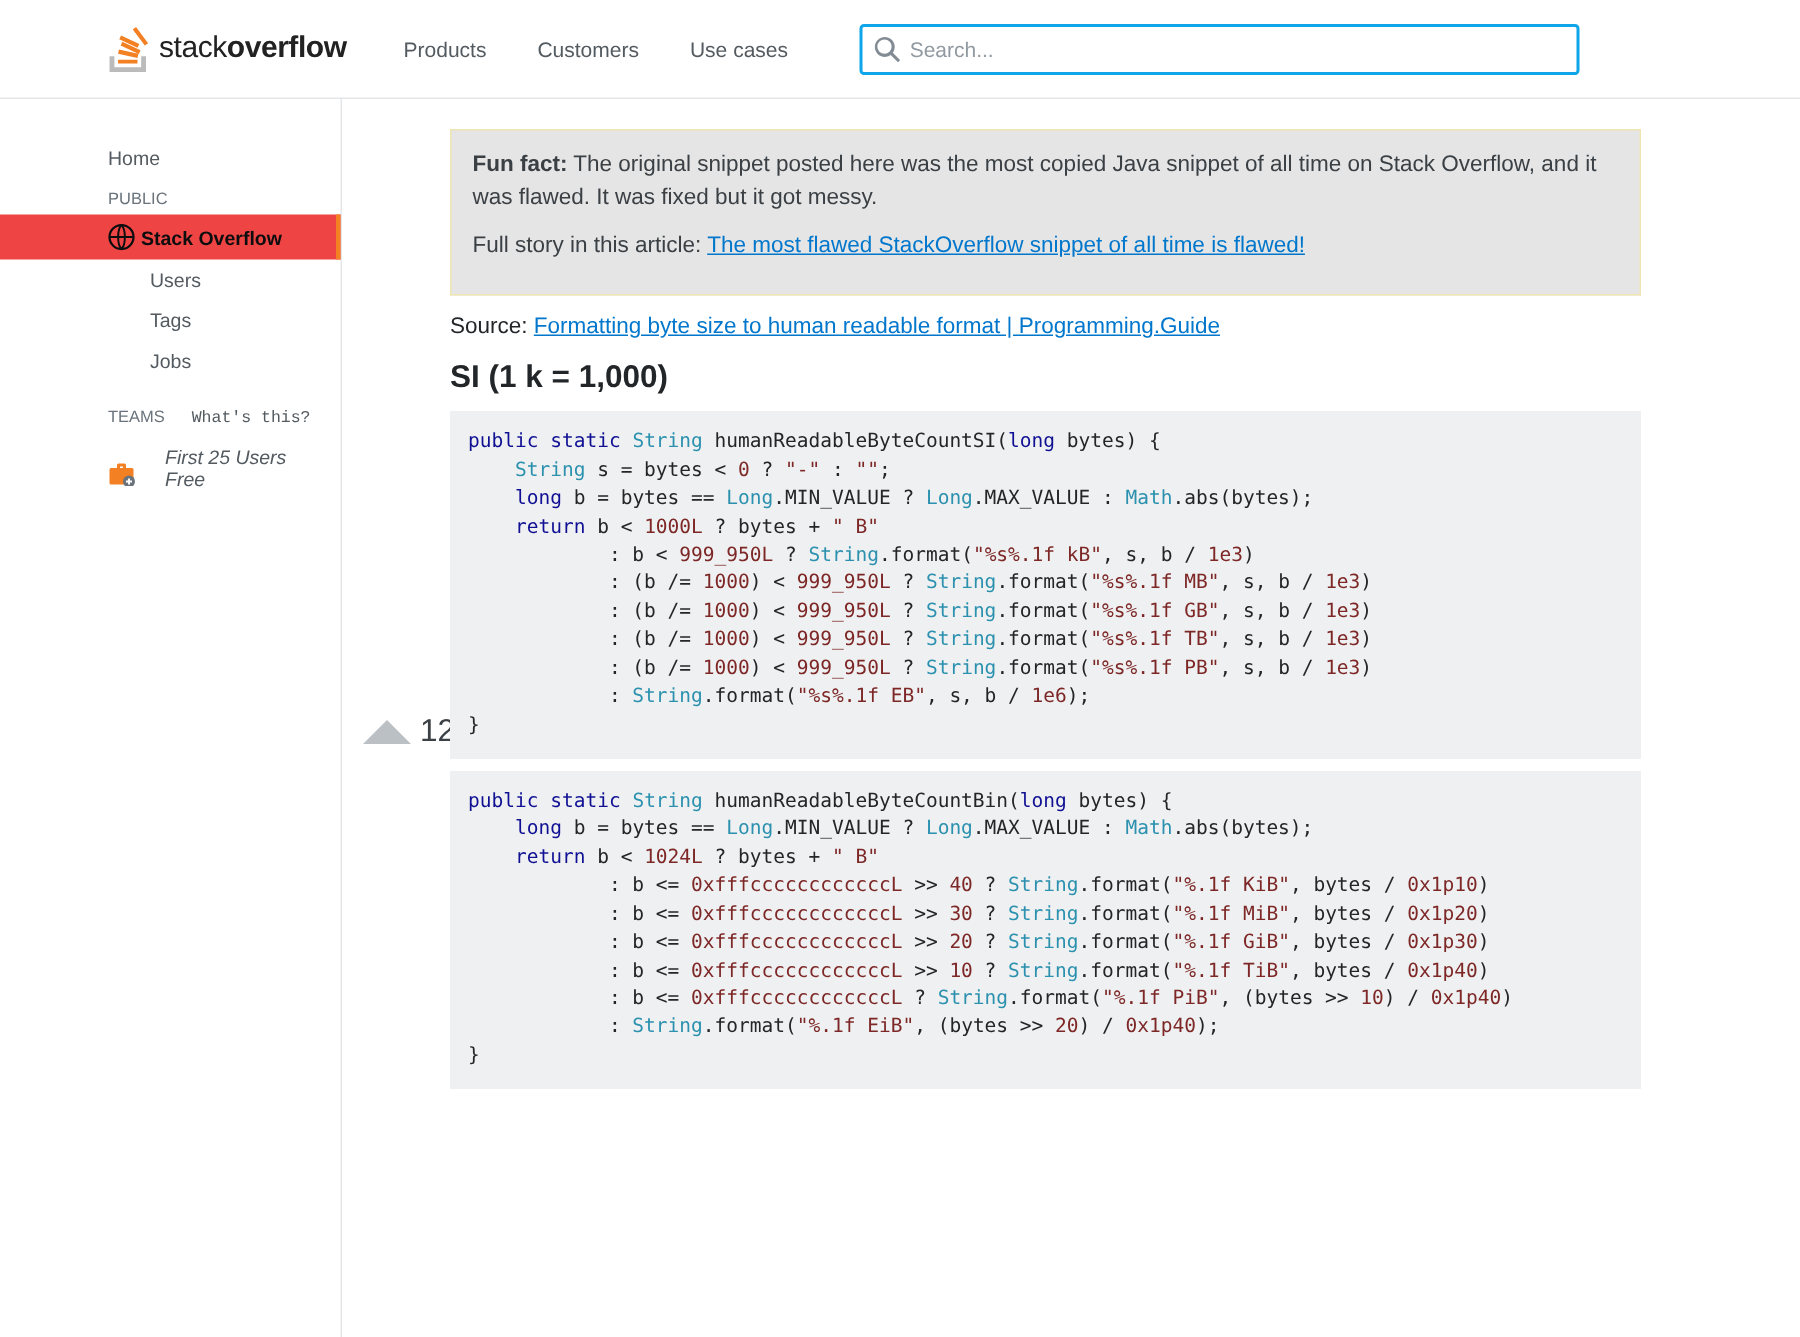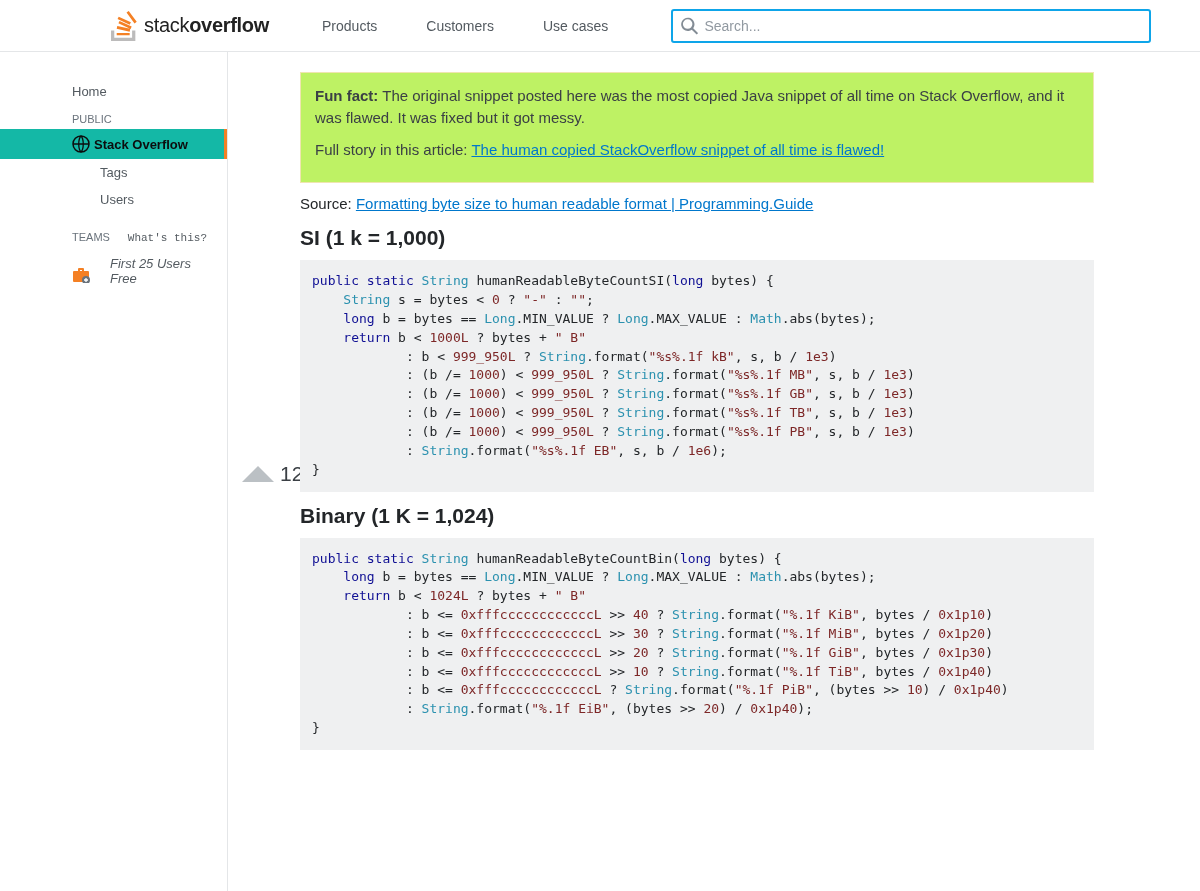--- a/index.html
+++ b/index.html
@@ -1,52 +1,52 @@
 <!DOCTYPE html>
 <html><head>
 <meta charset="utf-8">
 <style>
 * { margin: 0; padding: 0; box-sizing: border-box; }
 body { font-family: Arial, Helvetica, sans-serif; font-size: 13px; color: #232629; background: #fff; width: 1200px; }
-.topnav { display: flex; align-items: center; height: 52px; border-bottom: 1px solid #e4e6e8; padding-left: 110px; gap: 21px; }
+.topnav { display: flex; align-items: center; height: 66px; border-bottom: 1px solid #e4e6e8; padding-left: 72px; gap: 6px; }
 .logo { display: flex; align-items: center; gap: 6px; margin-right: 18px; }
 .logo-icon { width: 28px; height: 30px; position: relative; }
 .logo-icon svg { width: 28px; height: 30px; }
 .logo-text { font-size: 20px; color: #222; letter-spacing: -0.3px; }
 .logo-text b { font-weight: bold; }
 .navlink { color: #535a60; font-size: 14px; padding: 8px 14px; cursor: pointer; }
 .search-wrap { display: flex; align-items: center; border: 2px solid #0ea5e9; border-radius: 3px; height: 34px; padding: 0 8px; margin-left: 28px; width: 480px; }
 .search-wrap svg { width: 18px; height: 18px; fill: #838c95; margin-right: 6px; }
 .search-wrap input { border: none; outline: none; font-size: 14px; width: 100%; color: #3b4045; }
 .search-wrap input::placeholder { color: #9199a1; }
 
 .page { display: flex; }
 .sidebar { width: 228px; border-right: 1px solid #e4e6e8; padding-top: 26px; min-height: 840px; flex-shrink: 0; }
 .sidebar ul { list-style: none; }
 .side-head { font-size: 11px; color: #6a737c; padding: 8px 8px 4px 72px; text-transform: none; }
 .side-item { padding: 6px 8px 6px 72px; color: #535a60; font-size: 13px; cursor: pointer; }
 .side-item.bold { font-weight: bold; color: #0c0d0e; }
 .side-item.sub { padding-left: 100px; }
-.side-item.active { background: #14b8a6; border-right: 3px solid #f48024; }
+.side-item.active { background: #ef4444; border-right: 3px solid #f48024; }
 .side-row { display: flex; justify-content: space-between; align-items: baseline; padding: 18px 20px 6px 72px; }
 .side-row .lbl { font-size: 11px; color: #6a737c; }
 .side-row .wt { font-size: 11px; color: #535a60; cursor: pointer; font-family: Liberation Mono, monospace; }
 .side-team { display: flex; align-items: flex-end; gap: 20px; padding: 6px 8px 6px 72px; color: #535a60; font-size: 13px; cursor: pointer; font-style: italic; }
 .globe-icon { display: inline-block; width: 18px; height: 18px; vertical-align: -4px; margin-right: 4px; }
 
 .main { flex: 1; display: flex; padding: 20px 0 20px 14px; }
 .votecol { width: 58px; display: flex; flex-direction: row; align-items: center; gap: 6px; padding-top: 4px; }
 .arrow-up, .arrow-down { width: 0; height: 0; border-left: 16px solid transparent; border-right: 16px solid transparent; cursor: pointer; }
 .arrow-up { border-bottom: 16px solid #bbc0c4; }
 .arrow-down { border-top: 16px solid #bbc0c4; }
 .vote-count { font-size: 21px; color: #3b4045; padding: 4px 0; }
 .check { width: 36px; height: 36px; margin-top: 6px; }
 
 .answer { flex: 1; padding-right: 26px; max-width: 820px; }
-.notice { background: #bef264; border: 1px solid #efe5b0; padding: 12px 14px; font-size: 15px; line-height: 1.45; color: #3b4045; margin-bottom: 12px; }
+.notice { background: #e5e5e5; border: 1px solid #efe5b0; padding: 12px 14px; font-size: 15px; line-height: 1.45; color: #3b4045; margin-bottom: 12px; }
 .notice p { margin-bottom: 10px; }
 .notice a { color: #0077cc; text-decoration: underline; }
 .source { font-size: 15px; margin-bottom: 14px; }
 .source a { color: #0077cc; text-decoration: underline; }
 h2.sect { font-size: 21px; font-weight: bold; margin: 12px 0 10px; }
 
 pre.code { background: #eff0f1; padding: 12px; font-family: Consolas, Menlo, Monaco, monospace; font-size: 13px; line-height: 1.45; overflow-x: auto; white-space: pre; margin-bottom: 8px; }
 .kw { color: #101094; }
 .typ { color: #2b91af; }
 .str { color: #7d2727; }
@@ -82,22 +82,23 @@
       <li class="side-item">Home</li>
       <li class="side-head">PUBLIC</li>
       <li class="side-item bold active">
         <span class="globe-icon">
           <svg viewBox="0 0 18 18" width="18" height="18">
               <circle cx="9" cy="9" r="8" fill="none" stroke="#0c0d0e" stroke-width="1.5"></circle>
               <path d="M1 9h16M9 1c3 3 3 13 0 16M9 1c-3 3-3 13 0 16" fill="none" stroke="#0c0d0e" stroke-width="1.3"></path>
             </svg>
         </span><span>Stack Overflow</span>
       </li>
+      <li class="side-item sub">Users</li>
       <li class="side-item sub">Tags</li>
-      <li class="side-item sub">Users</li>
+      <li class="side-item sub">Jobs</li>
       <li class="side-row">
         <span class="lbl">TEAMS</span>
         <span class="wt">What's this?</span>
       </li>
       <li class="side-team">
         <span>
           <svg width="18" height="16" viewBox="0 0 18 16">
               <path fill="#f48024" d="M2 4h14a1 1 0 011 1v9a1 1 0 01-1 1H2a1 1 0 01-1-1V5a1 1 0 011-1z"></path>
               <path fill="#f48024" d="M6 4V2a1 1 0 011-1h4a1 1 0 011 1v2h-2V3H8v1H6z"></path>
               <circle cx="14" cy="13" r="4" fill="#6a737c"></circle>
@@ -115,39 +116,38 @@
       <div class="vote-count">1261</div>
       <div class="arrow-down"></div>
       <svg class="check" viewBox="0 0 36 36">
           <path fill="#48a868" d="M6 18l3-3 6 6L28 8l3 3-16 16z"></path>
         </svg>
     </div>
 
     <div class="answer">
       <div class="notice">
         <p><b>Fun fact:</b><span> The original snippet posted here was the most copied Java snippet of all time on Stack Overflow, and it was flawed. It was fixed but it got messy.</span></p>
-        <p><span>Full story in this article: </span><a>The human copied StackOverflow snippet of all time is flawed!</a></p>
+        <p><span>Full story in this article: </span><a>The most flawed StackOverflow snippet of all time is flawed!</a></p>
       </div>
       <p class="source"><span>Source: </span><a>Formatting byte size to human readable format | Programming.Guide</a></p>
 
       <h2 class="sect">SI (1 k = 1,000)</h2>
 
 <pre class="code"><span class="kw">public</span><span class="kw"> static</span><span class="typ"> String</span><span> humanReadableByteCountSI(</span><span class="kw">long</span><span> bytes) {</span>
 <span class="typ">    String</span><span> s = bytes &lt; </span><span class="num">0</span><span> ? </span><span class="str">"-"</span><span> : </span><span class="str">""</span><span>;</span>
 <span class="kw">    long</span><span> b = bytes == </span><span class="typ">Long</span><span>.MIN_VALUE ? </span><span class="typ">Long</span><span>.MAX_VALUE : </span><span class="typ">Math</span><span>.abs(bytes);</span>
 <span class="kw">    return</span><span> b &lt; </span><span class="num">1000L</span><span> ? bytes + </span><span class="str">" B"</span>
 <span>            : b &lt; </span><span class="num">999_950L</span><span> ? </span><span class="typ">String</span><span>.format(</span><span class="str">"%s%.1f kB"</span><span>, s, b / </span><span class="num">1e3</span><span>)</span>
 <span>            : (b /= </span><span class="num">1000</span><span>) &lt; </span><span class="num">999_950L</span><span> ? </span><span class="typ">String</span><span>.format(</span><span class="str">"%s%.1f MB"</span><span>, s, b / </span><span class="num">1e3</span><span>)</span>
 <span>            : (b /= </span><span class="num">1000</span><span>) &lt; </span><span class="num">999_950L</span><span> ? </span><span class="typ">String</span><span>.format(</span><span class="str">"%s%.1f GB"</span><span>, s, b / </span><span class="num">1e3</span><span>)</span>
 <span>            : (b /= </span><span class="num">1000</span><span>) &lt; </span><span class="num">999_950L</span><span> ? </span><span class="typ">String</span><span>.format(</span><span class="str">"%s%.1f TB"</span><span>, s, b / </span><span class="num">1e3</span><span>)</span>
 <span>            : (b /= </span><span class="num">1000</span><span>) &lt; </span><span class="num">999_950L</span><span> ? </span><span class="typ">String</span><span>.format(</span><span class="str">"%s%.1f PB"</span><span>, s, b / </span><span class="num">1e3</span><span>)</span>
 <span>            : </span><span class="typ">String</span><span>.format(</span><span class="str">"%s%.1f EB"</span><span>, s, b / </span><span class="num">1e6</span><span>);</span>
 <span>}</span></pre>
 
-      <h2 class="sect">Binary (1 K = 1,024)</h2>
 
 <pre class="code"><span class="kw">public</span><span class="kw"> static</span><span class="typ"> String</span><span> humanReadableByteCountBin(</span><span class="kw">long</span><span> bytes) {</span>
 <span class="kw">    long</span><span> b = bytes == </span><span class="typ">Long</span><span>.MIN_VALUE ? </span><span class="typ">Long</span><span>.MAX_VALUE : </span><span class="typ">Math</span><span>.abs(bytes);</span>
 <span class="kw">    return</span><span> b &lt; </span><span class="num">1024L</span><span> ? bytes + </span><span class="str">" B"</span>
 <span>            : b &lt;= </span><span class="num">0xfffccccccccccccL</span><span> &gt;&gt; </span><span class="num">40</span><span> ? </span><span class="typ">String</span><span>.format(</span><span class="str">"%.1f KiB"</span><span>, bytes / </span><span class="num">0x1p10</span><span>)</span>
 <span>            : b &lt;= </span><span class="num">0xfffccccccccccccL</span><span> &gt;&gt; </span><span class="num">30</span><span> ? </span><span class="typ">String</span><span>.format(</span><span class="str">"%.1f MiB"</span><span>, bytes / </span><span class="num">0x1p20</span><span>)</span>
 <span>            : b &lt;= </span><span class="num">0xfffccccccccccccL</span><span> &gt;&gt; </span><span class="num">20</span><span> ? </span><span class="typ">String</span><span>.format(</span><span class="str">"%.1f GiB"</span><span>, bytes / </span><span class="num">0x1p30</span><span>)</span>
 <span>            : b &lt;= </span><span class="num">0xfffccccccccccccL</span><span> &gt;&gt; </span><span class="num">10</span><span> ? </span><span class="typ">String</span><span>.format(</span><span class="str">"%.1f TiB"</span><span>, bytes / </span><span class="num">0x1p40</span><span>)</span>
 <span>            : b &lt;= </span><span class="num">0xfffccccccccccccL</span><span> ? </span><span class="typ">String</span><span>.format(</span><span class="str">"%.1f PiB"</span><span>, (bytes &gt;&gt; </span><span class="num">10</span><span>) / </span><span class="num">0x1p40</span><span>)</span>
 <span>            : </span><span class="typ">String</span><span>.format(</span><span class="str">"%.1f EiB"</span><span>, (bytes &gt;&gt; </span><span class="num">20</span><span>) / </span><span class="num">0x1p40</span><span>);</span>

